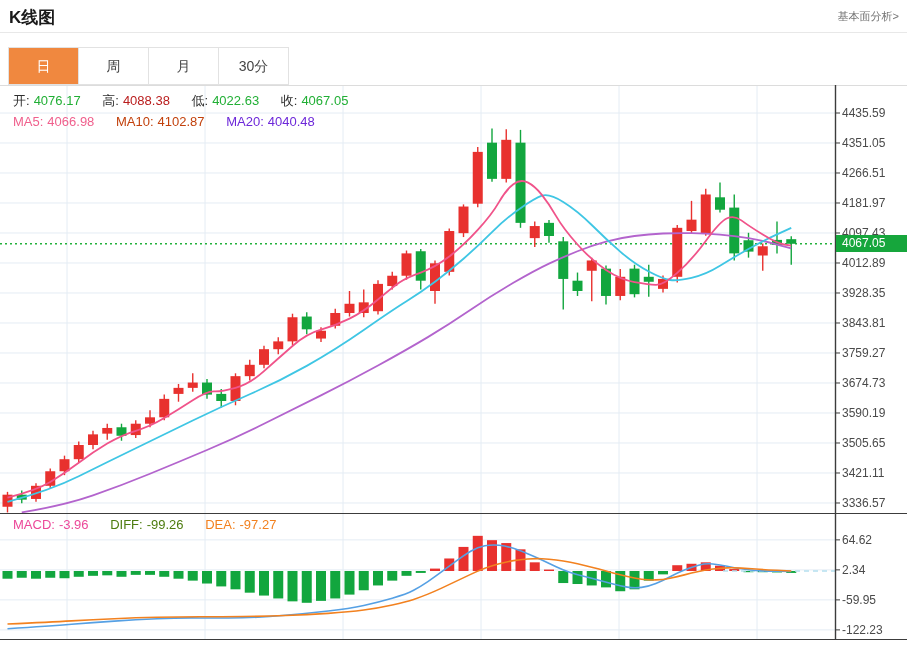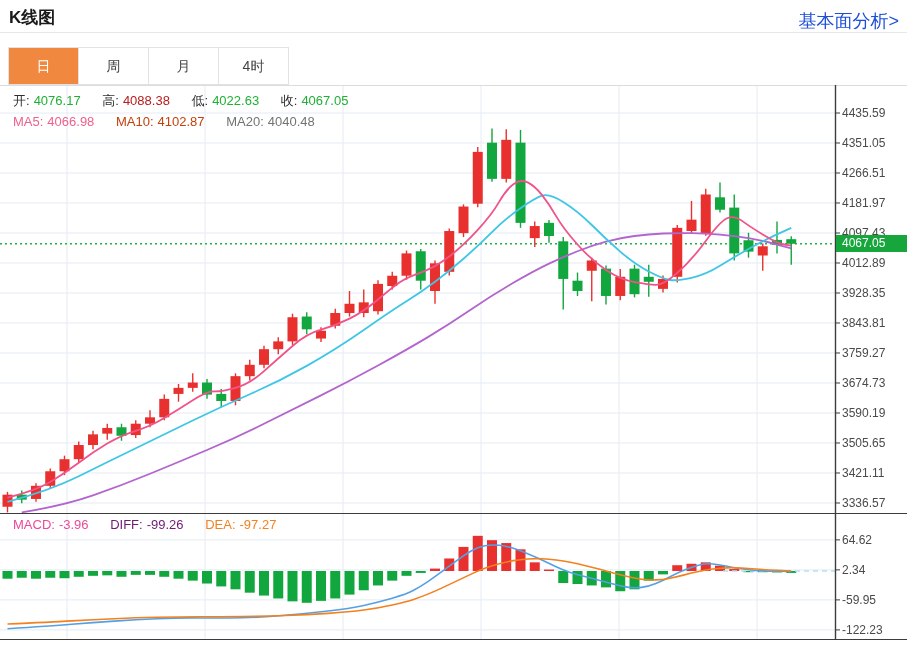--- a/index.html
+++ b/index.html
@@ -1,20 +1,20 @@
 <!DOCTYPE html>
 <html><head>
 <meta charset="utf-8">
 <style>
   html,body{margin:0;padding:0;background:#fff;}
   .page{position:relative;width:907px;height:646px;background:#fff;overflow:hidden;
         font-family:"Liberation Sans","DejaVu Sans",sans-serif;}
   .topbar{position:absolute;left:0;top:0;width:907px;height:32px;border-bottom:1px solid #e8e8e8;}
   .title{position:absolute;left:9px;top:6px;font-size:17px;font-weight:bold;color:#1a1a1a;text-align:right;}
-  .analysis-link{position:absolute;right:8px;top:9px;font-size:18px;color:#1d4ed8;text-decoration:none;cursor:pointer;}
+  .analysis-link{position:absolute;right:8px;top:9px;font-size:11px;color:#737373;text-decoration:none;cursor:pointer;}
   .tabs{position:absolute;left:8px;top:47px;display:flex;border:1px solid #e2e2e2;background:#fff;}
   .tab{width:69px;height:36px;line-height:36px;text-align:center;font-size:14px;color:#444;
        border-right:1px solid #e2e2e2;cursor:pointer;background:#fff;}
   .tab:last-child{border-right:none;}
   .tab.active{background:#f0883f;color:#fff;}
   .chart-area{position:absolute;left:0;top:85px;width:907px;height:561px;}
   .overlay-row{position:absolute;left:13px;font-size:13px;white-space:nowrap;pointer-events:none;}
   .overlay-row span{margin-right:4px;}
   .overlay-row .pair{margin-right:14px;}
   .lbl{color:#2f2f2f;}
@@ -27,21 +27,21 @@
 <div class="page">
   <div class="topbar">
     <div class="title">K线图</div>
     <a class="analysis-link">基本面分析&gt;</a>
   </div>
 
   <div class="tabs">
     <div class="tab active">日</div>
     <div class="tab">周</div>
     <div class="tab">月</div>
-    <div class="tab">4时</div>
+    <div class="tab">30分</div>
   </div>
 
   <div class="chart-area">
     <svg id="chart-svg" width="907" height="561" viewBox="0 85 907 561">
         <line x1="0" y1="113" x2="835" y2="113" stroke="#e4ecf4" stroke-width="1"></line>
         <line x1="835" y1="113" x2="840" y2="113" stroke="#3c3c3c" stroke-width="1"></line>
         <text x="842" y="117" font-size="12" fill="#4a4a4a">4435.59</text>
         <line x1="0" y1="142.99986439999998" x2="835" y2="142.99986439999998" stroke="#e4ecf4" stroke-width="1"></line>
         <line x1="835" y1="142.99986439999998" x2="840" y2="142.99986439999998" stroke="#3c3c3c" stroke-width="1"></line>
         <text x="842" y="146.99986439999998" font-size="12" fill="#4a4a4a">4351.05</text>
@@ -289,24 +289,24 @@
     <div class="overlay-row" style="top:7px;">
       <span class="pair"><span class="lbl">开:</span><span class="val" style="color: rgb(33, 175, 53);">4076.17</span></span>
       <span class="pair"><span class="lbl">高:</span><span class="val" style="color: #b91c1c;">4088.38</span></span>
       <span class="pair"><span class="lbl">低:</span><span class="val" style="color: rgb(33, 175, 53);">4022.63</span></span>
       <span class="pair"><span class="lbl">收:</span><span class="val" style="color: rgb(33, 175, 53);">4067.05</span></span>
     </div>
 
     <div class="overlay-row" style="top:29px;">
       <span class="pair" style="color: rgb(240, 96, 141);"><span>MA5:</span><span>4066.98</span></span>
       <span class="pair" style="color: #c2410c;"><span>MA10:</span><span>4102.87</span></span>
-      <span class="pair" style="color: #737373;"><span>MA20:</span><span>4040.48</span></span>
+      <span class="pair" style="color: #6d28d9;"><span>MA20:</span><span>4040.48</span></span>
     </div>
 
     <div class="overlay-row" style="top:432px;">
       <span class="pair" style="color: #ec4899;"><span>MACD:</span><span>-3.96</span></span>
-      <span class="pair" style="color: #701a75;"><span>DIFF:</span><span>-99.26</span></span>
+      <span class="pair" style="color: #4d7c0f;"><span>DIFF:</span><span>-99.26</span></span>
       <span class="pair" style="color: rgb(242, 129, 31);"><span>DEA:</span><span>-97.27</span></span>
     </div>
 
     <div class="price-badge" id="price-badge" style="top: 150.28px; background: rgb(22, 166, 60);">4067.05</div>
   </div>
 </div>
 
 </body></html>

